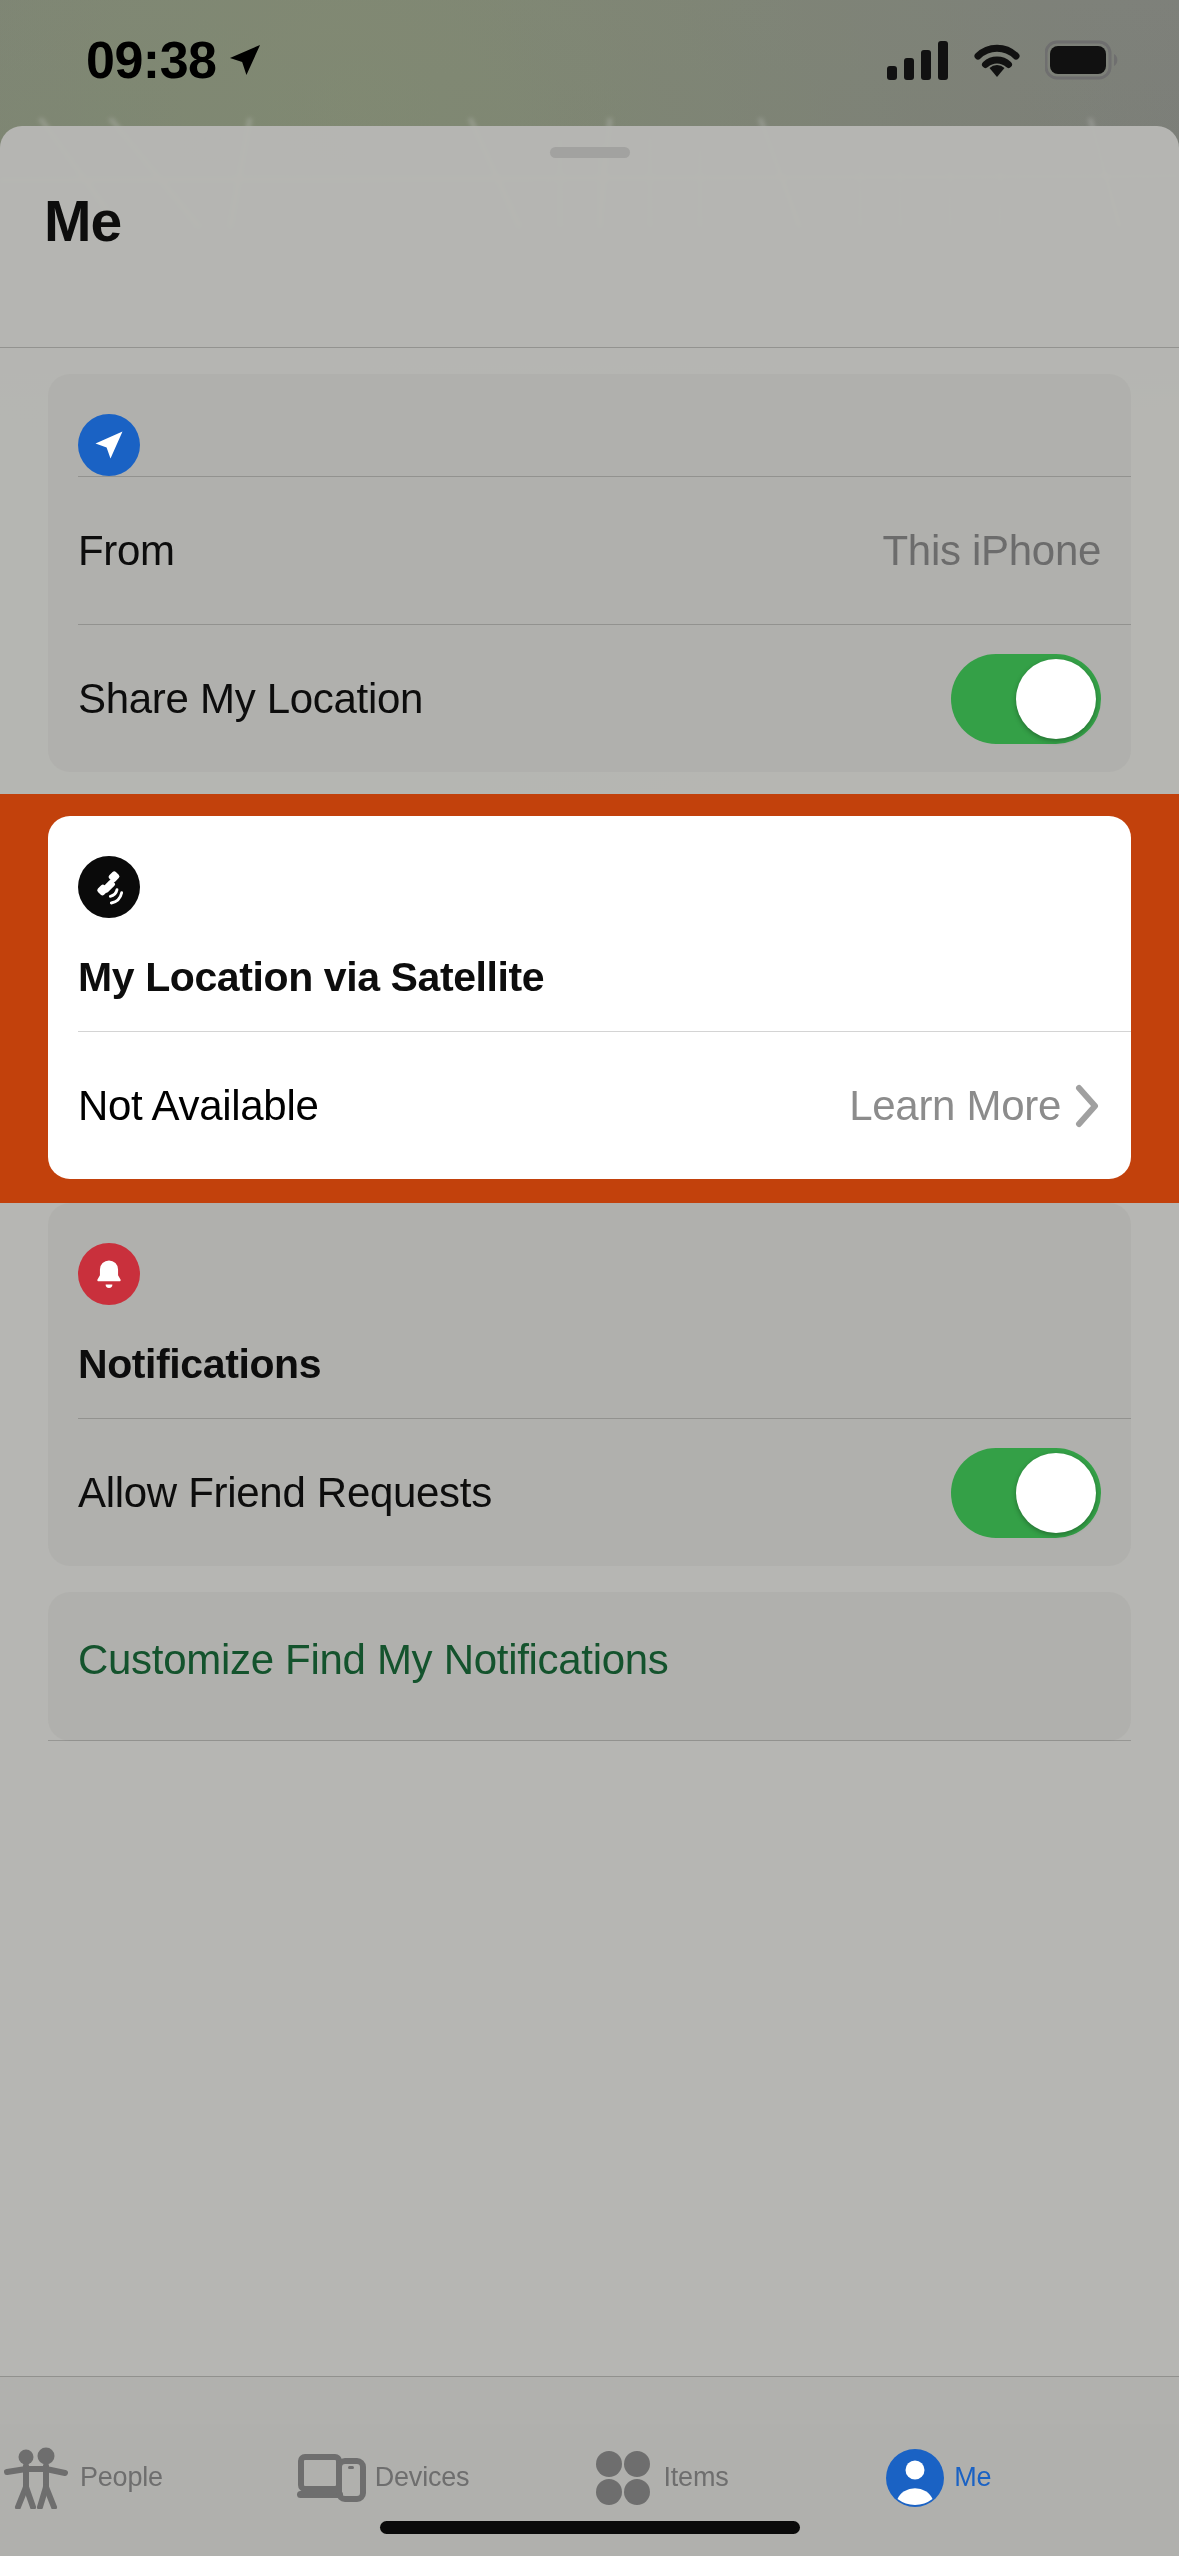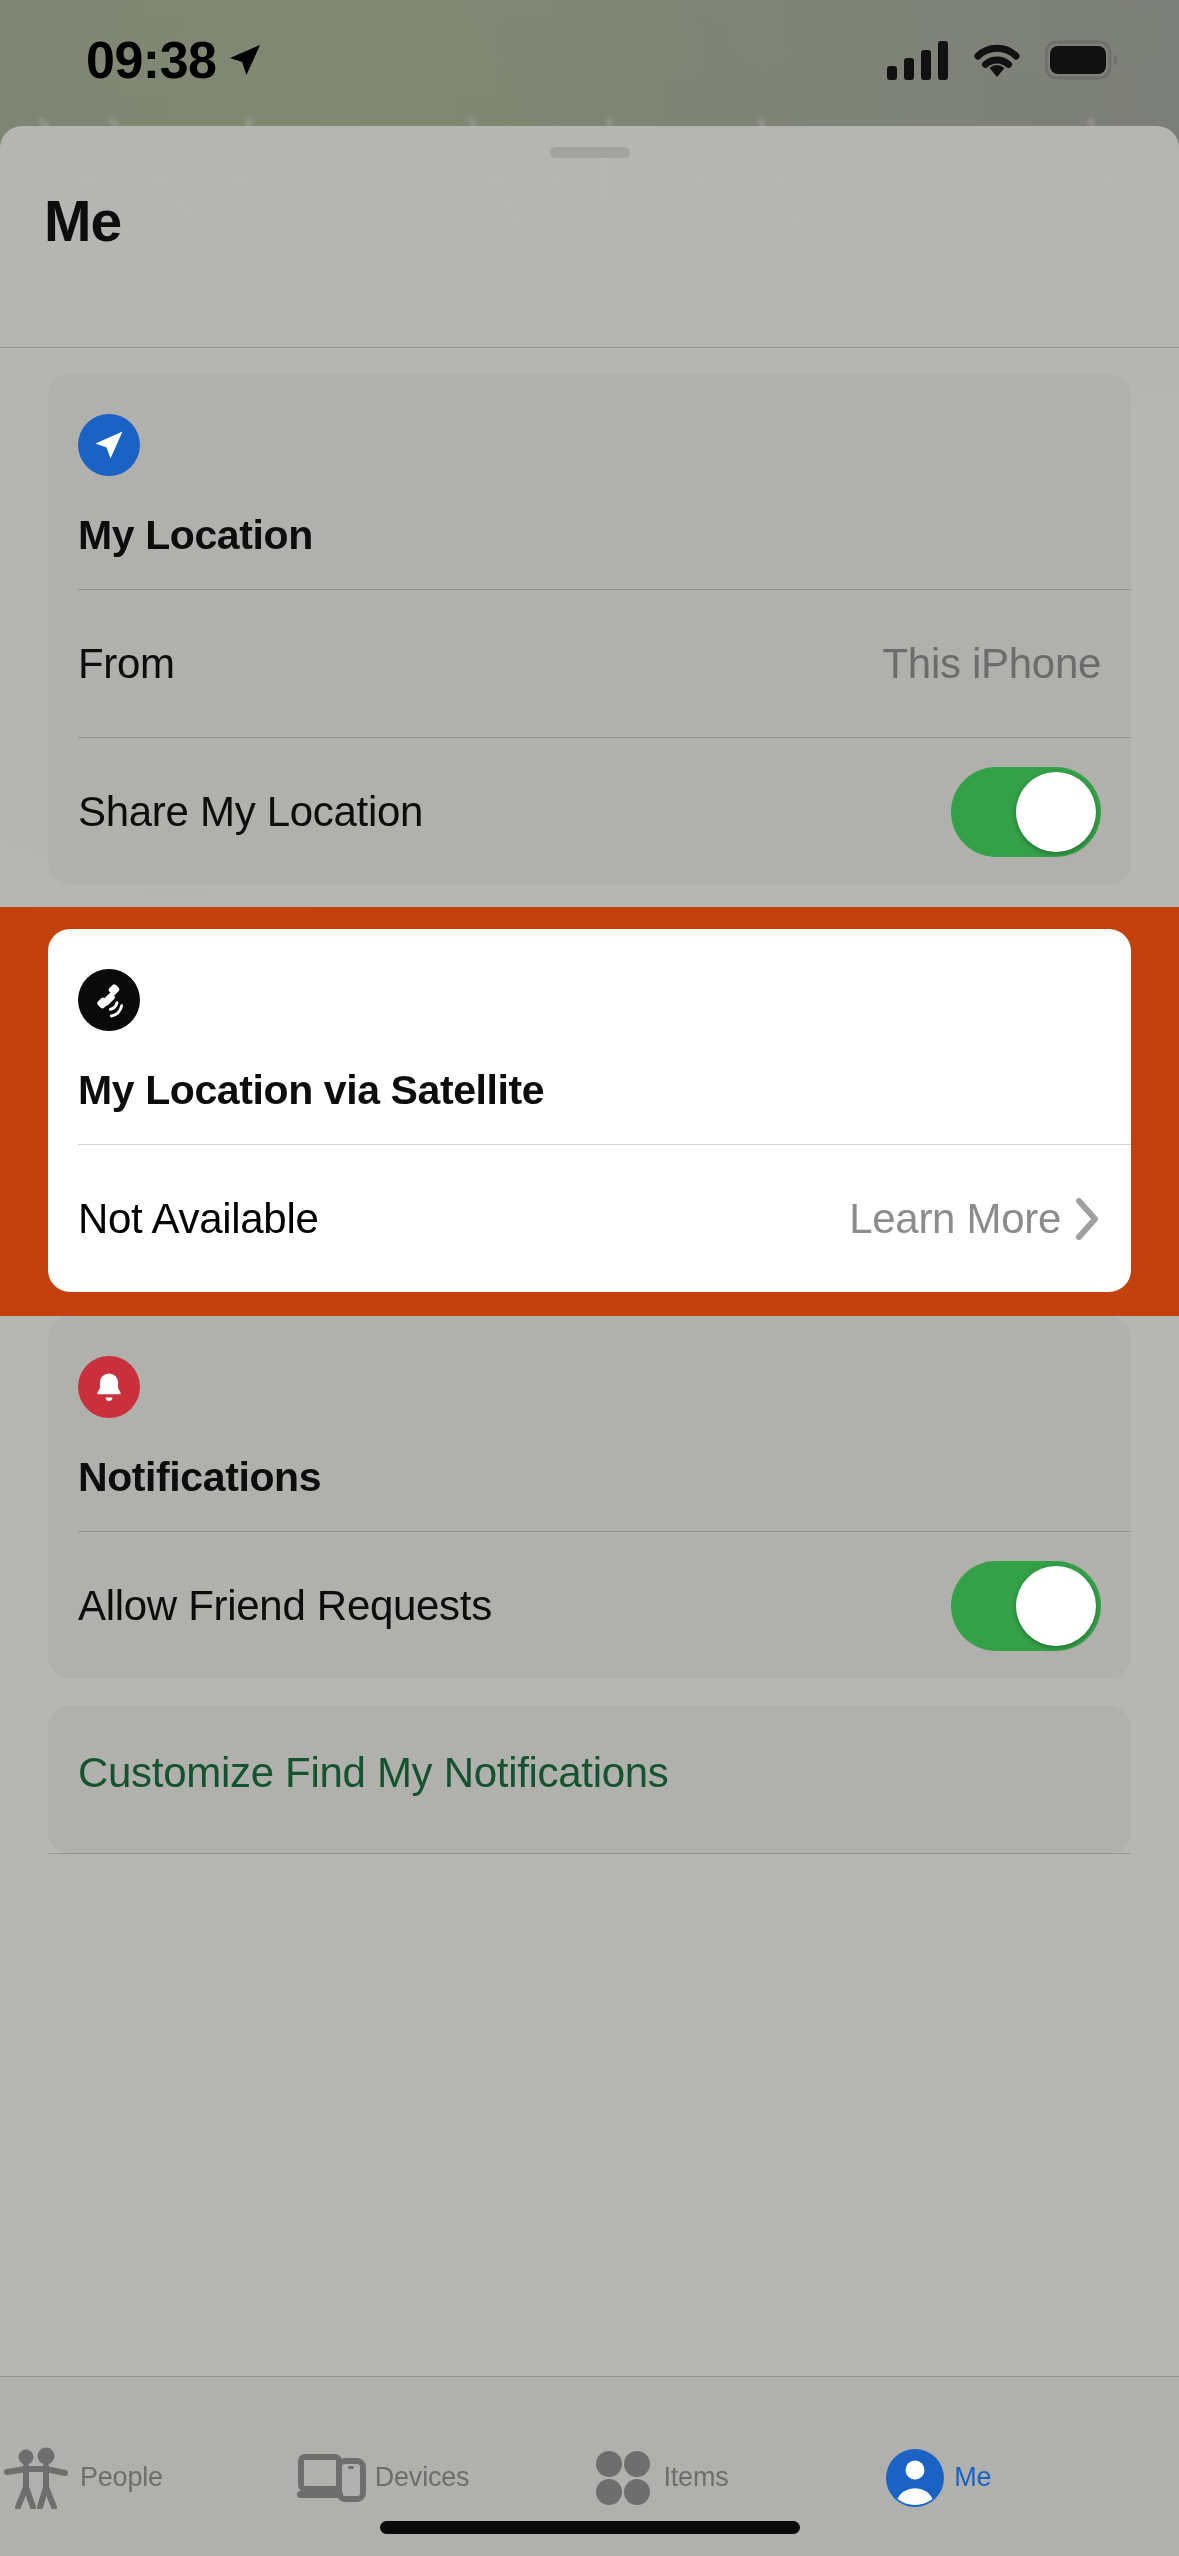--- a/index.html
+++ b/index.html
@@ -202,21 +202,20 @@
 
   <div id="sheet-scroll">
 
     <div class="card gap-top">
       <div class="card-head">
         <div class="card-icon icon-blue">
           <svg width="36" height="36" viewBox="0 0 24 24">
             <path d="M21 3 L3 11 L10.4 13.6 L13 21 Z" fill="#fff"></path>
           </svg>
         </div>
-        <div class="card-title">My Location</div>
       </div>
 
 
       <div class="row">
         <span class="row-label">From</span>
         <span class="row-value-wrap">
           <span class="row-value">This iPhone</span>
         </span>
       </div>
 

